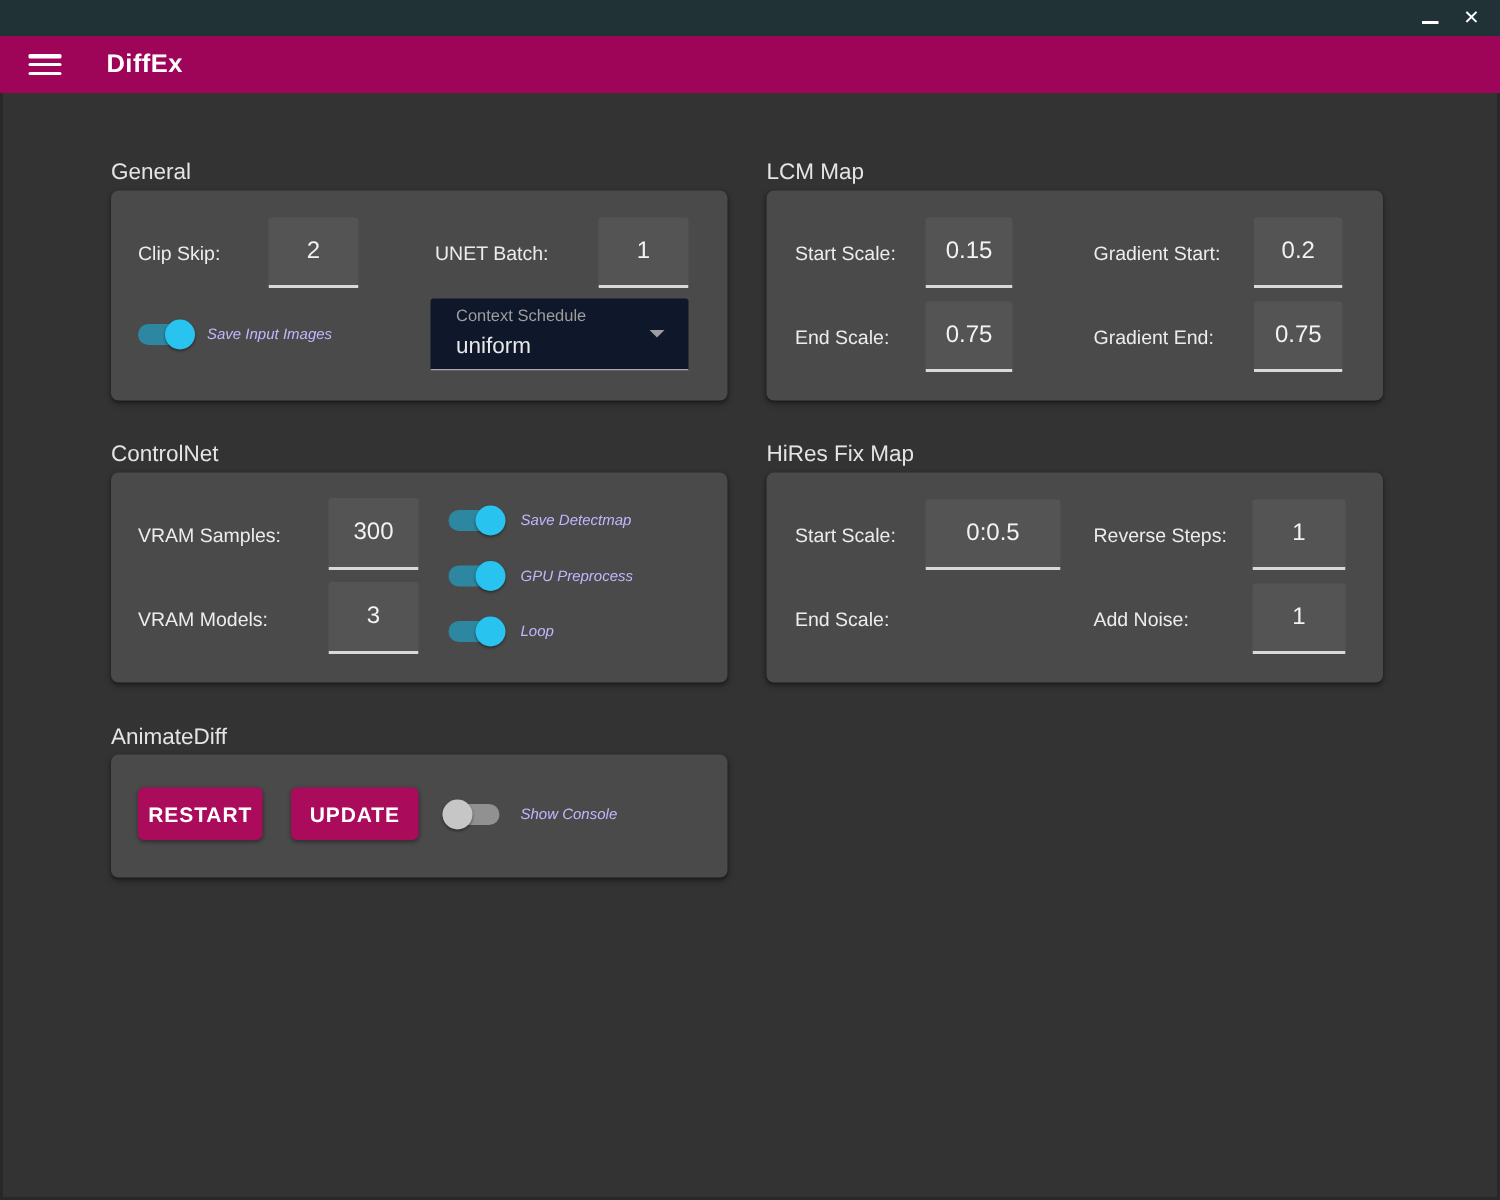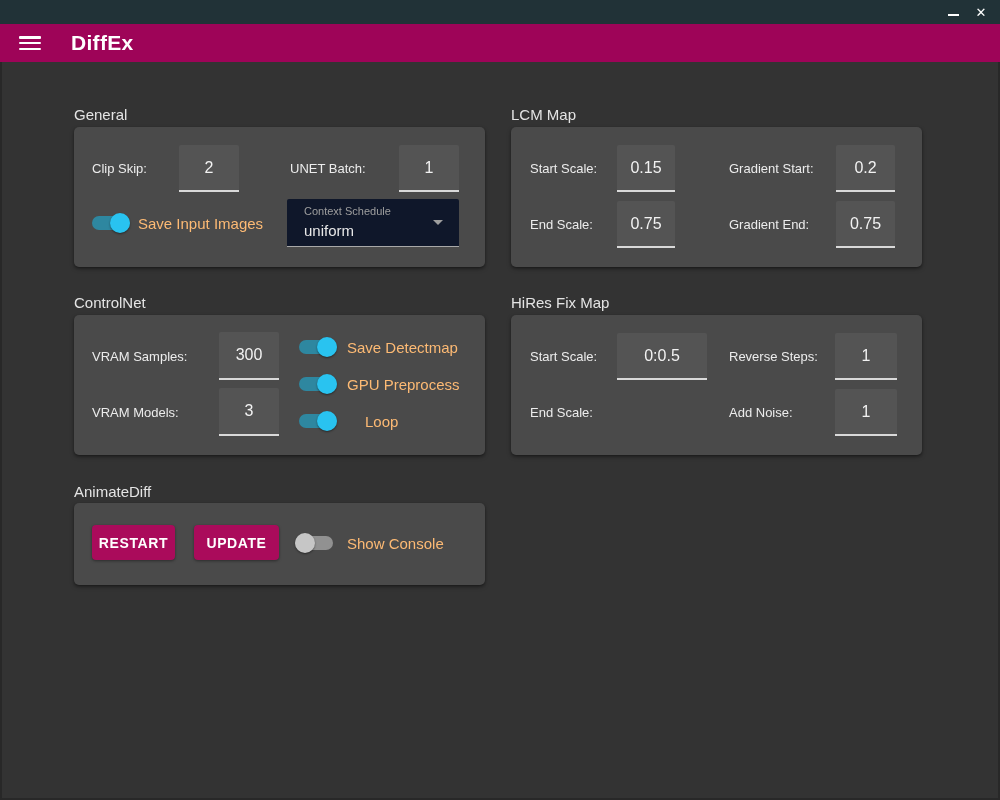--- a/index.html
+++ b/index.html
@@ -27,21 +27,21 @@
   .appbar {
     position: absolute; left: 0; top: 24px; width: 1000px; height: 38px;
     background: #9e0458;
     display: flex; align-items: center;
   }
   .hamburger {
     margin-left: 19px; width: 22px; height: 14px;
     display: flex; flex-direction: column; justify-content: space-between;
   }
   .hamburger span { display: block; width: 22px; height: 2.5px; background: #ffffff; border-radius: 1px; }
-  .app-title { margin-left: 30px; color: #ffffff; font-size: 21px; font-weight: bold; letter-spacing: 0.3px; }
+  .app-title { margin-left: 30px; color: #ffffff; font-size: 17px; font-weight: bold; letter-spacing: 0.3px; }
 
   
   .content {
     position: absolute; left: 0; top: 62px; width: 1000px; height: 738px;
     background: #333333;
     border-left: 2px solid #282828; border-right: 2px solid #282828; border-bottom: 2px solid #282828;
   }
 
   .section-title { position: absolute; font-size: 15px; color: #e4e4e4; }
 
@@ -65,21 +65,21 @@
   
   .toggle-row { position: absolute; height: 28px; display: flex; align-items: center; }
   .toggle { position: relative; width: 38px; height: 20px; flex: 0 0 38px; cursor: pointer; }
   .toggle .track { position: absolute; left: 0; top: 3px; width: 38px; height: 14px; border-radius: 7px; background: #919191; }
   .toggle .thumb {
     position: absolute; left: 0; top: 0; width: 20px; height: 20px; border-radius: 50%;
     background: #c6c6c6; box-shadow: 0 1px 2px rgba(0,0,0,0.45);
   }
   .toggle.on .track { background: #2e87a0; }
   .toggle.on .thumb { left: 18px; background: #29c3f0; }
-  .toggle-row .lbl-inline { font-size: 15px; color: #fdba74; white-space: nowrap; }
+  .toggle-row .lbl-inline { font-size: 10px; color: #c4b5fd; white-space: nowrap; font-style: italic; }
 
   
   .dropdown {
     position: absolute; background: #0f172a; border-bottom: 1px solid #a8a8a8;
     border-radius: 2px 2px 0 0; cursor: pointer;
   }
   .dd-label { position: absolute; left: 17px; top: 6px; font-size: 11px; color: #9e9e9e; }
   .dd-value { position: absolute; left: 17px; bottom: 7px; font-size: 15px; color: #e8e8e8; }
   .dd-arrow {
     position: absolute; right: 16px; top: 21px; width: 0; height: 0;
@@ -185,21 +185,21 @@
         </div>
         <span class="lbl-inline">Save Detectmap</span>
       </div>
       <div class="toggle-row" style="left:225px; top:55px; gap:10px;">
         <div class="toggle on">
           <div class="track"></div>
           <div class="thumb"></div>
         </div>
         <span class="lbl-inline">GPU Preprocess</span>
       </div>
-      <div class="toggle-row" style="left:225px; top:92px; gap:28px;">
+      <div class="toggle-row" style="left:225px; top:92px; gap:10px;">
         <div class="toggle on">
           <div class="track"></div>
           <div class="thumb"></div>
         </div>
         <span class="lbl-inline">Loop</span>
       </div>
     </div>
 
     <div class="section-title" style="left:509px; top:232px;">HiRes Fix Map</div>
     <div class="card" style="left:509px; top:253px; width:411px; height:140px;">

